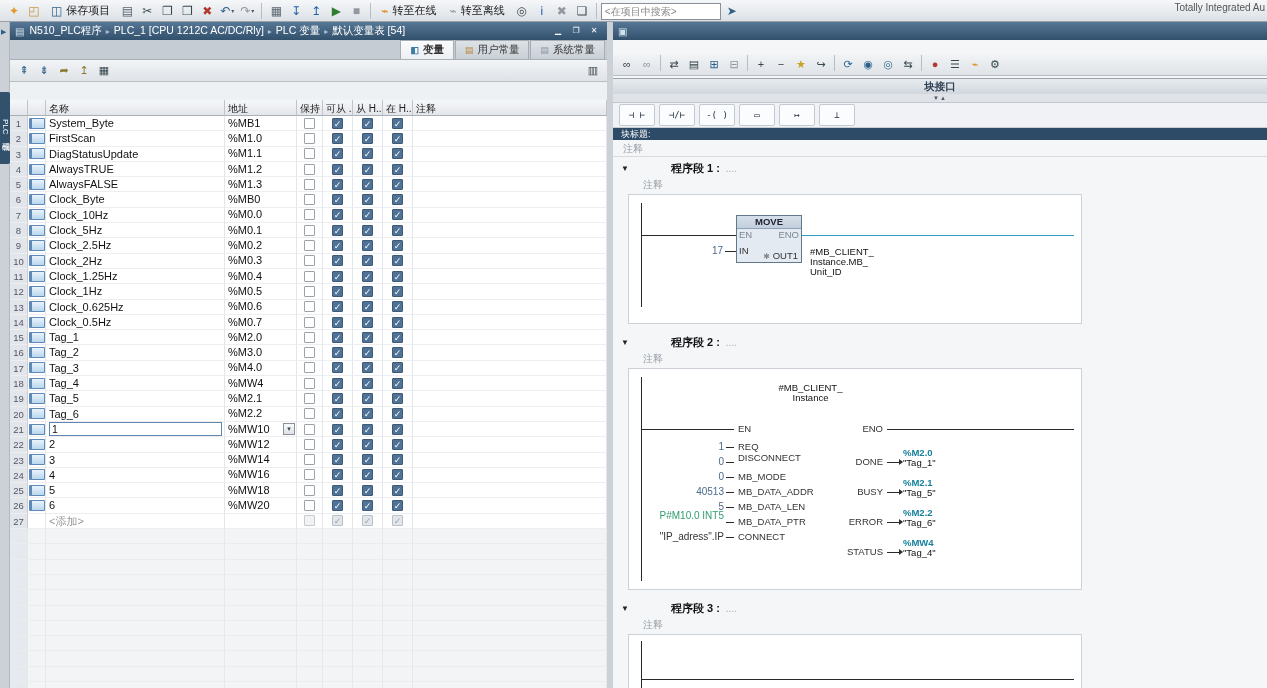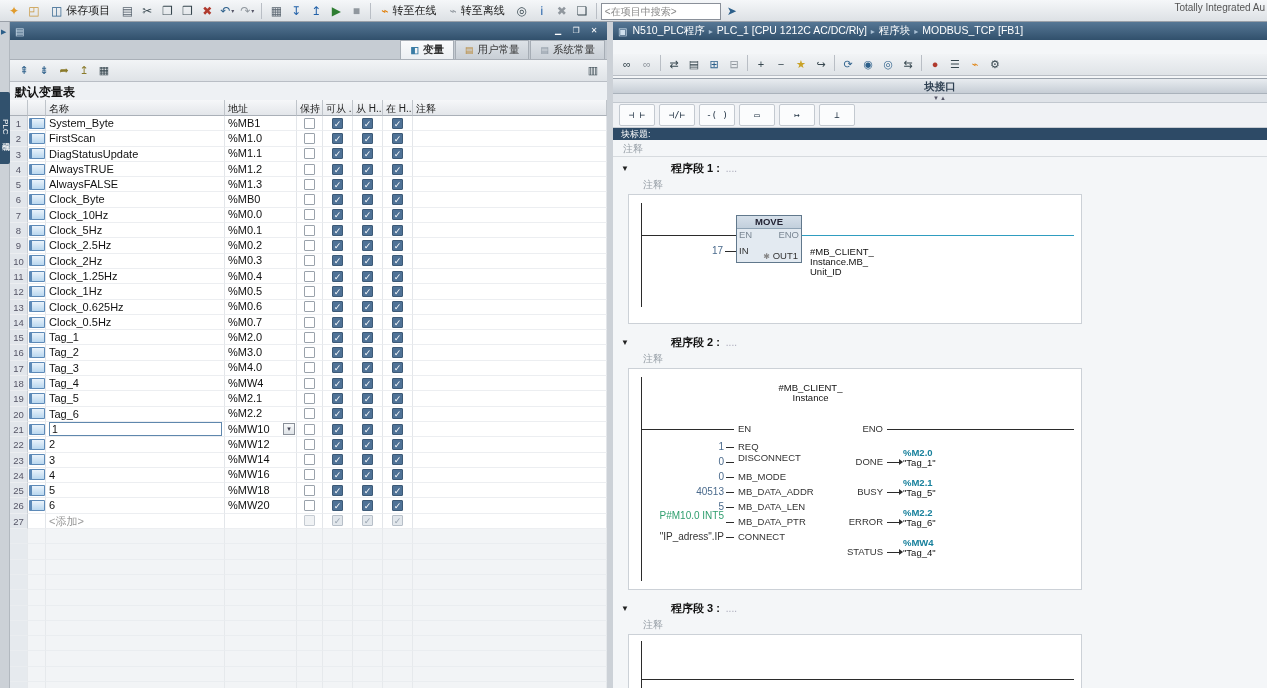--- a/index.html
+++ b/index.html
@@ -60,21 +60,21 @@
   .cb.on{background:#4f7296;border-color:#3d5a77;color:#fff;}
   .cb.dis{background:#f0f2f4;border-color:#c5cbd2;}
   .cb.on.dis{background:#e2e7ec;border-color:#b7bfc8;color:#98a3ae;}
   .addlbl{color:#999;}
   .edit{flex:1;background:#fff;border:1px solid #5f87ad;height:12px;line-height:12px;font-size:10.5px;padding:0 2px;margin:0 2px 0 0;}
   .dd{width:12px;height:12px;border:1px solid #8a9099;background:linear-gradient(#f8f9fa,#dfe3e7);font-size:7px;line-height:10px;text-align:center;color:#445;margin-left:auto;margin-right:1px;box-sizing:border-box;}
   .trow.filler .tc{background:#f2f4f6;border-right-color:#e6e9ec;border-bottom-color:#eaedf0;}
   .trow.filler .tc.num{background:#e6eaee;}
 
   
-  .ifacebar{position:absolute;left:0;top:56px;width:100%;height:16px;background:linear-gradient(#e8ecf0,#c6cdd5);border-top:1px solid #9aa2ac;border-bottom:1px solid #aab2bb;text-align:center;font-size:10.5px;color:#2c3e50;font-weight:bold;line-height:15px;box-sizing:border-box;}
+  .ifacebar{position:absolute;left:0;top:56px;width:100%;height:24px;background:linear-gradient(#e8ecf0,#c6cdd5);border-top:1px solid #9aa2ac;border-bottom:1px solid #aab2bb;text-align:center;font-size:10.5px;color:#2c3e50;font-weight:bold;line-height:15px;box-sizing:border-box;}
   .ifacehandle{position:absolute;left:0;top:72px;width:100%;height:9px;background:#dfe3e8;border-bottom:1px solid #c2c8cf;text-align:center;font-size:6px;line-height:8px;color:#556;letter-spacing:1px;box-sizing:border-box;}
   .favbar{position:absolute;left:0;top:81px;width:100%;height:25px;background:#f0f2f5;border-bottom:1px solid #c8cdd3;display:flex;align-items:center;gap:4px;padding-left:6px;box-sizing:border-box;}
   .favbar .tbtn{height:20px;min-width:26px;background:#fbfcfd;border:1px solid #c3c9d0;padding:0 4px;}
   .favbar .glyph{font-family:"DejaVu Sans Mono",monospace;font-size:9px;color:#234;}
   .blocktitlebar{position:absolute;left:0;top:106px;width:100%;height:12px;background:#2d4a66;color:#fff;font-size:9px;line-height:12px;padding-left:8px;box-sizing:border-box;}
   .blockcomment{position:absolute;left:10px;top:120px;font-size:10px;color:#98a0a8;}
   .divider{position:absolute;left:0;top:134px;width:100%;height:1px;background:#d7dbdf;}
   .nethdr{position:absolute;left:0;width:467px;height:16px;display:flex;align-items:center;gap:6px;padding-left:8px;box-sizing:border-box;}
   .tri{font-size:8px;color:#222;}
   .nettitle{font-size:11px;font-weight:bold;color:#111;padding-left:36px;}
@@ -195,20 +195,21 @@
   </div>
 
   <div id="navstrip">
     <span id="nav-arrow">▶</span>
     <div id="nav-tab">PLC 编程</div>
   </div>
 
   <div id="leftpane">
     <div class="titlebar">
       <span class="tb-ic">▤</span>
+      <span class="bc"><span class="bc-seg">N510_PLC程序</span><span class="bc-sep">▸</span><span class="bc-seg">PLC_1 [CPU 1212C AC/DC/Rly]</span><span class="bc-sep">▸</span><span class="bc-seg">PLC 变量</span><span class="bc-sep">▸</span><span class="bc-seg">默认变量表 [54]</span></span>
       <span class="winbtns">
           <span class="tbtn">
             <span class="glyph">▁</span>
           </span>
           <span class="tbtn">
             <span class="glyph">❐</span>
           </span>
           <span class="tbtn">
             <span class="glyph">✕</span>
           </span>
@@ -245,21 +246,20 @@
           <span class="tbtn">
             <span class="glyph" style="color: rgb(55, 71, 79);">▦</span>
           </span>
         </span>
       <span class="right" style="display:flex">
           <span class="tbtn">
             <span class="glyph" style="color: rgb(55, 71, 79);">▥</span>
           </span>
         </span>
     </div>
-    <div class="tabletitle">默认变量表</div>
     <div class="trow hrow">
       <div class="hc"></div>
       <div class="hc"></div>
       <div class="hc">名称</div>
       <div class="hc">地址</div>
       <div class="hc">保持</div>
       <div class="hc">可从 ...</div>
       <div class="hc">从 H...</div>
       <div class="hc">在 H...</div>
       <div class="hc">注释</div>
@@ -1061,21 +1061,20 @@
           <div class="tc"></div>
         </div>
       </div>
   </div>
 
   <div id="splitter"></div>
 
   <div id="rightpane">
     <div class="titlebar">
       <span class="tb-ic">▣</span>
-      <span class="bc"><span class="bc-seg">N510_PLC程序</span><span class="bc-sep">▸</span><span class="bc-seg">PLC_1 [CPU 1212C AC/DC/Rly]</span><span class="bc-sep">▸</span><span class="bc-seg">程序块</span><span class="bc-sep">▸</span><span class="bc-seg">MODBUS_TCP [FB1]</span></span>
     </div>
     <div class="paneToolbar" style="top:32px;">
       <span style="display:flex">
           <span class="tbtn">
             <span class="glyph" style="color: rgb(55, 71, 79);">∞</span>
           </span>
           <span class="tbtn">
             <span class="glyph" style="color: rgb(144, 151, 158);">∞</span>
           </span>
           <span class="vsep"></span>

